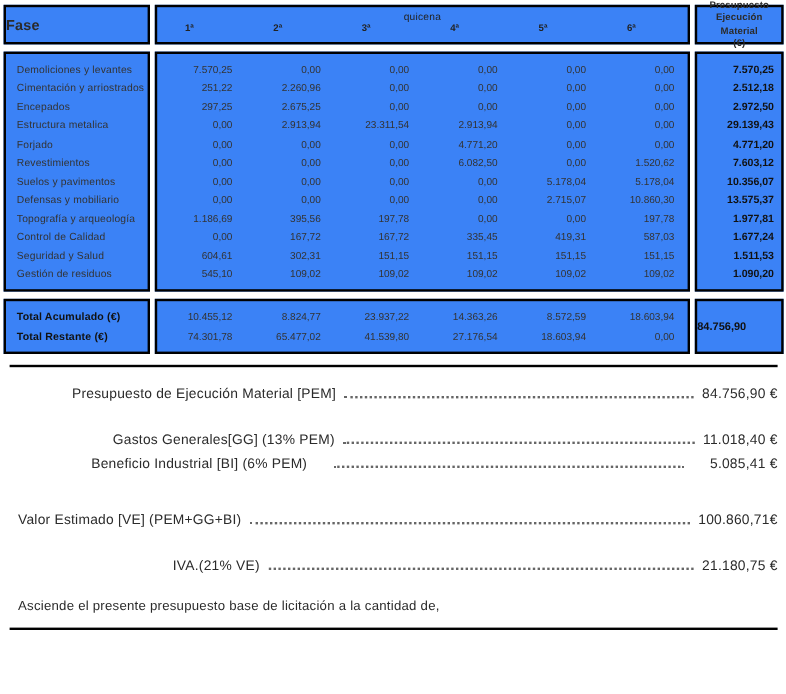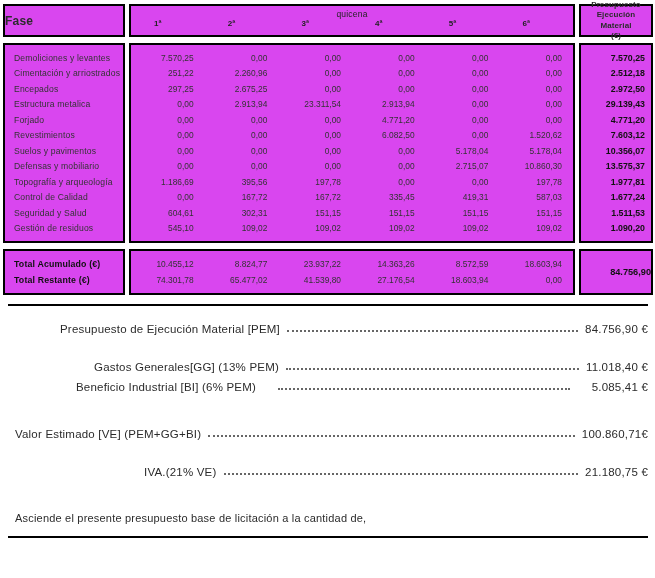--- a/index.html
+++ b/index.html
@@ -15,21 +15,21 @@
   
   .budget-table{
     position:absolute;left:3px;top:4px;width:650px;
     display:grid;
     grid-template-columns:122px 446px 74px;
     grid-template-rows:33px 200px 46px;
     column-gap:4px;row-gap:6px;
   }
   .box{
     border:2px solid #000;
-    background:#d946ef;
+    background:#3b82f6;
     box-sizing:border-box;
   }
   .fase-head{
     display:flex;align-items:center;
     padding-left:0;
     font-weight:bold;font-size:12px;letter-spacing:.2px;
   }
   .quincena-head{
     display:flex;flex-direction:column;
     padding:3px 0 2px 0;
@@ -80,21 +80,21 @@
     padding:5px 0 5px 9px;
   }
   .totals-labels .fase-label{font-weight:bold;font-size:8.8px;color:#111;}
   .totals-grid{
     display:grid;
     grid-template-columns:repeat(6,1fr);
     grid-template-rows:repeat(2,1fr);
     padding:5px 0;
   }
   .pem-total-box{
-    display:flex;align-items:center;justify-content:flex-end;
+    display:flex;align-items:center;justify-content:flex-start;
     font-weight:bold;font-size:9.2px;color:#111;
   }
 
   
   .summary{position:absolute;left:8px;top:304px;width:640px;}
   .rule{border:none;border-top:2px solid #000;margin:0;}
   .sline{
     display:flex;align-items:flex-end;
     font-size:11.5px;letter-spacing:.2px;color:#2b2b2b;
     white-space:nowrap;
@@ -106,21 +106,21 @@
     min-width:30px;
   }
   .sline .val{white-space:nowrap;}
   .l-pem{margin-top:17px;padding-left:7px;margin-left:45px;}
   .l-gg{margin-top:26px;padding-left:86px;}
   .l-bi{margin-top:8px;padding-left:68px;gap:15px;}
   .l-ve{margin-top:35px;padding-left:7px;}
   .l-iva{margin-top:26px;padding-left:136px;}
   .l-pbl{margin-top:21px;padding-left:7px;font-weight:bold;}
   .l-pbl .label-rest{font-weight:normal;margin-left:5px;}
-  .closing{margin-top:34px;padding-left:7px;font-size:11px;letter-spacing:.2px;color:#2b2b2b;}
+  .closing{margin-top:21px;padding-left:7px;font-size:11px;letter-spacing:.2px;color:#2b2b2b;}
   .closing .c2{font-style:italic;margin-top:4px;}
   .bottom-rule{margin-top:12px;}
 </style>
 </head>
 <body>
 
 <div class="sheet">
 
   <div class="budget-table">
 

